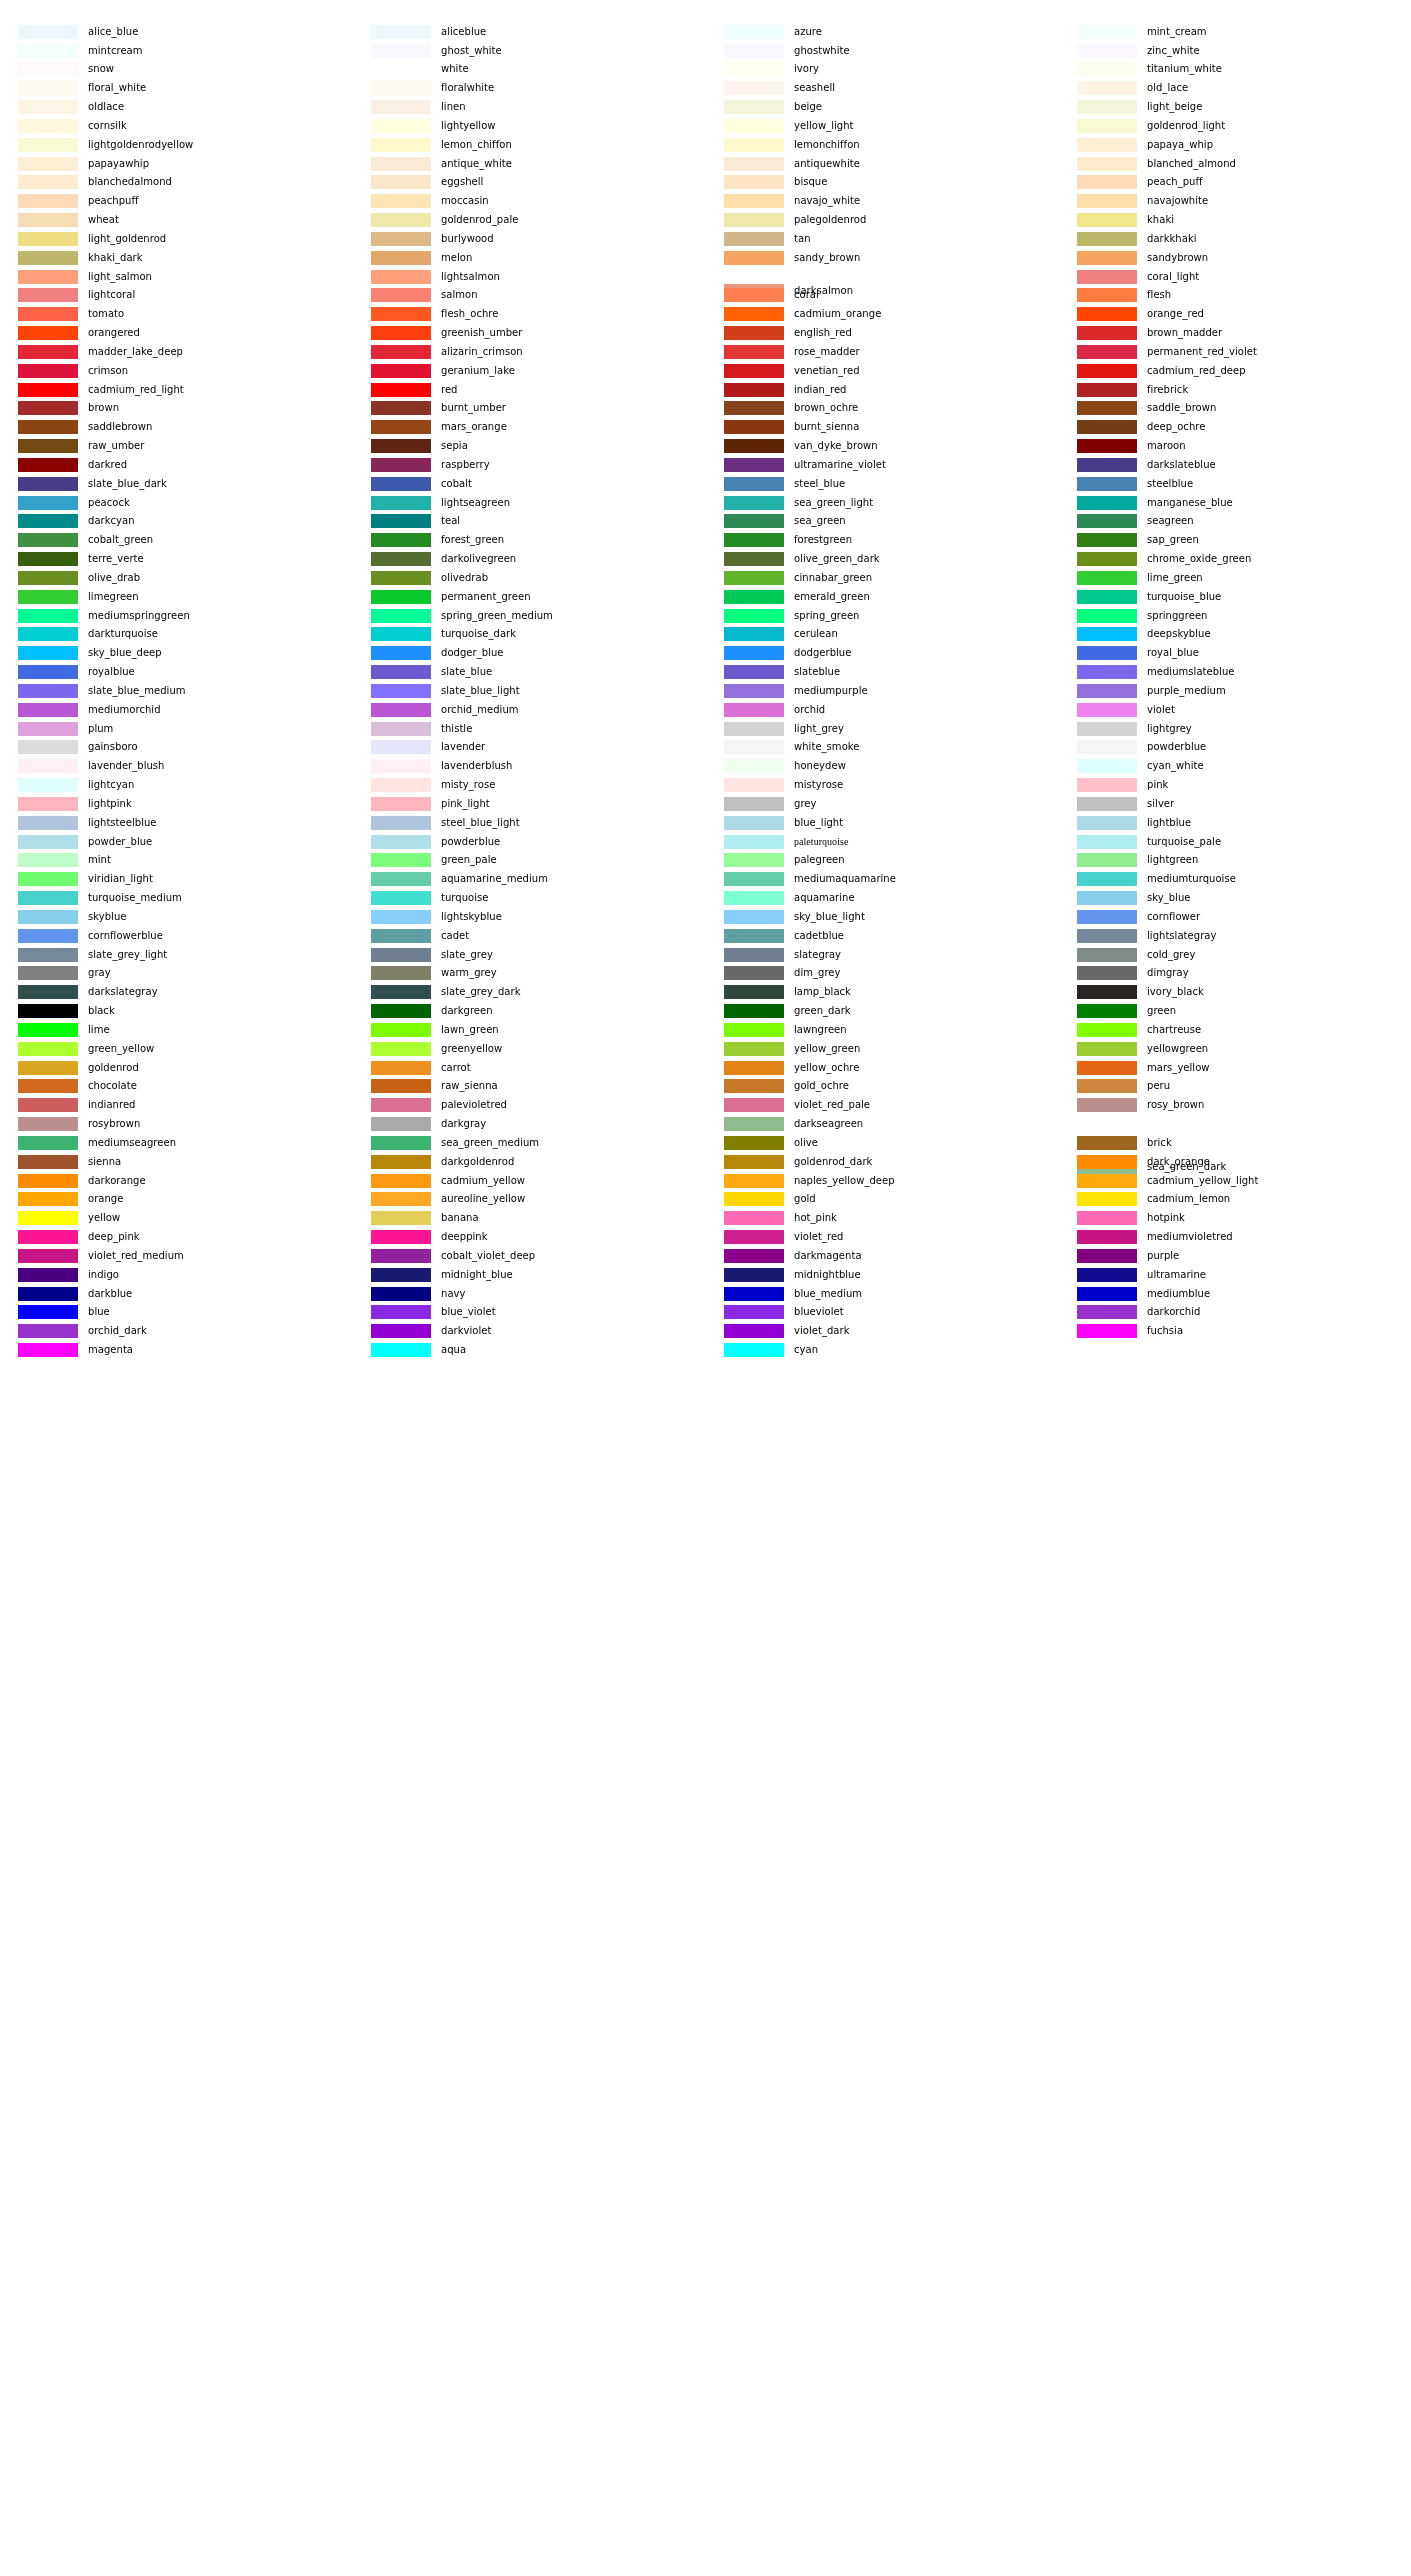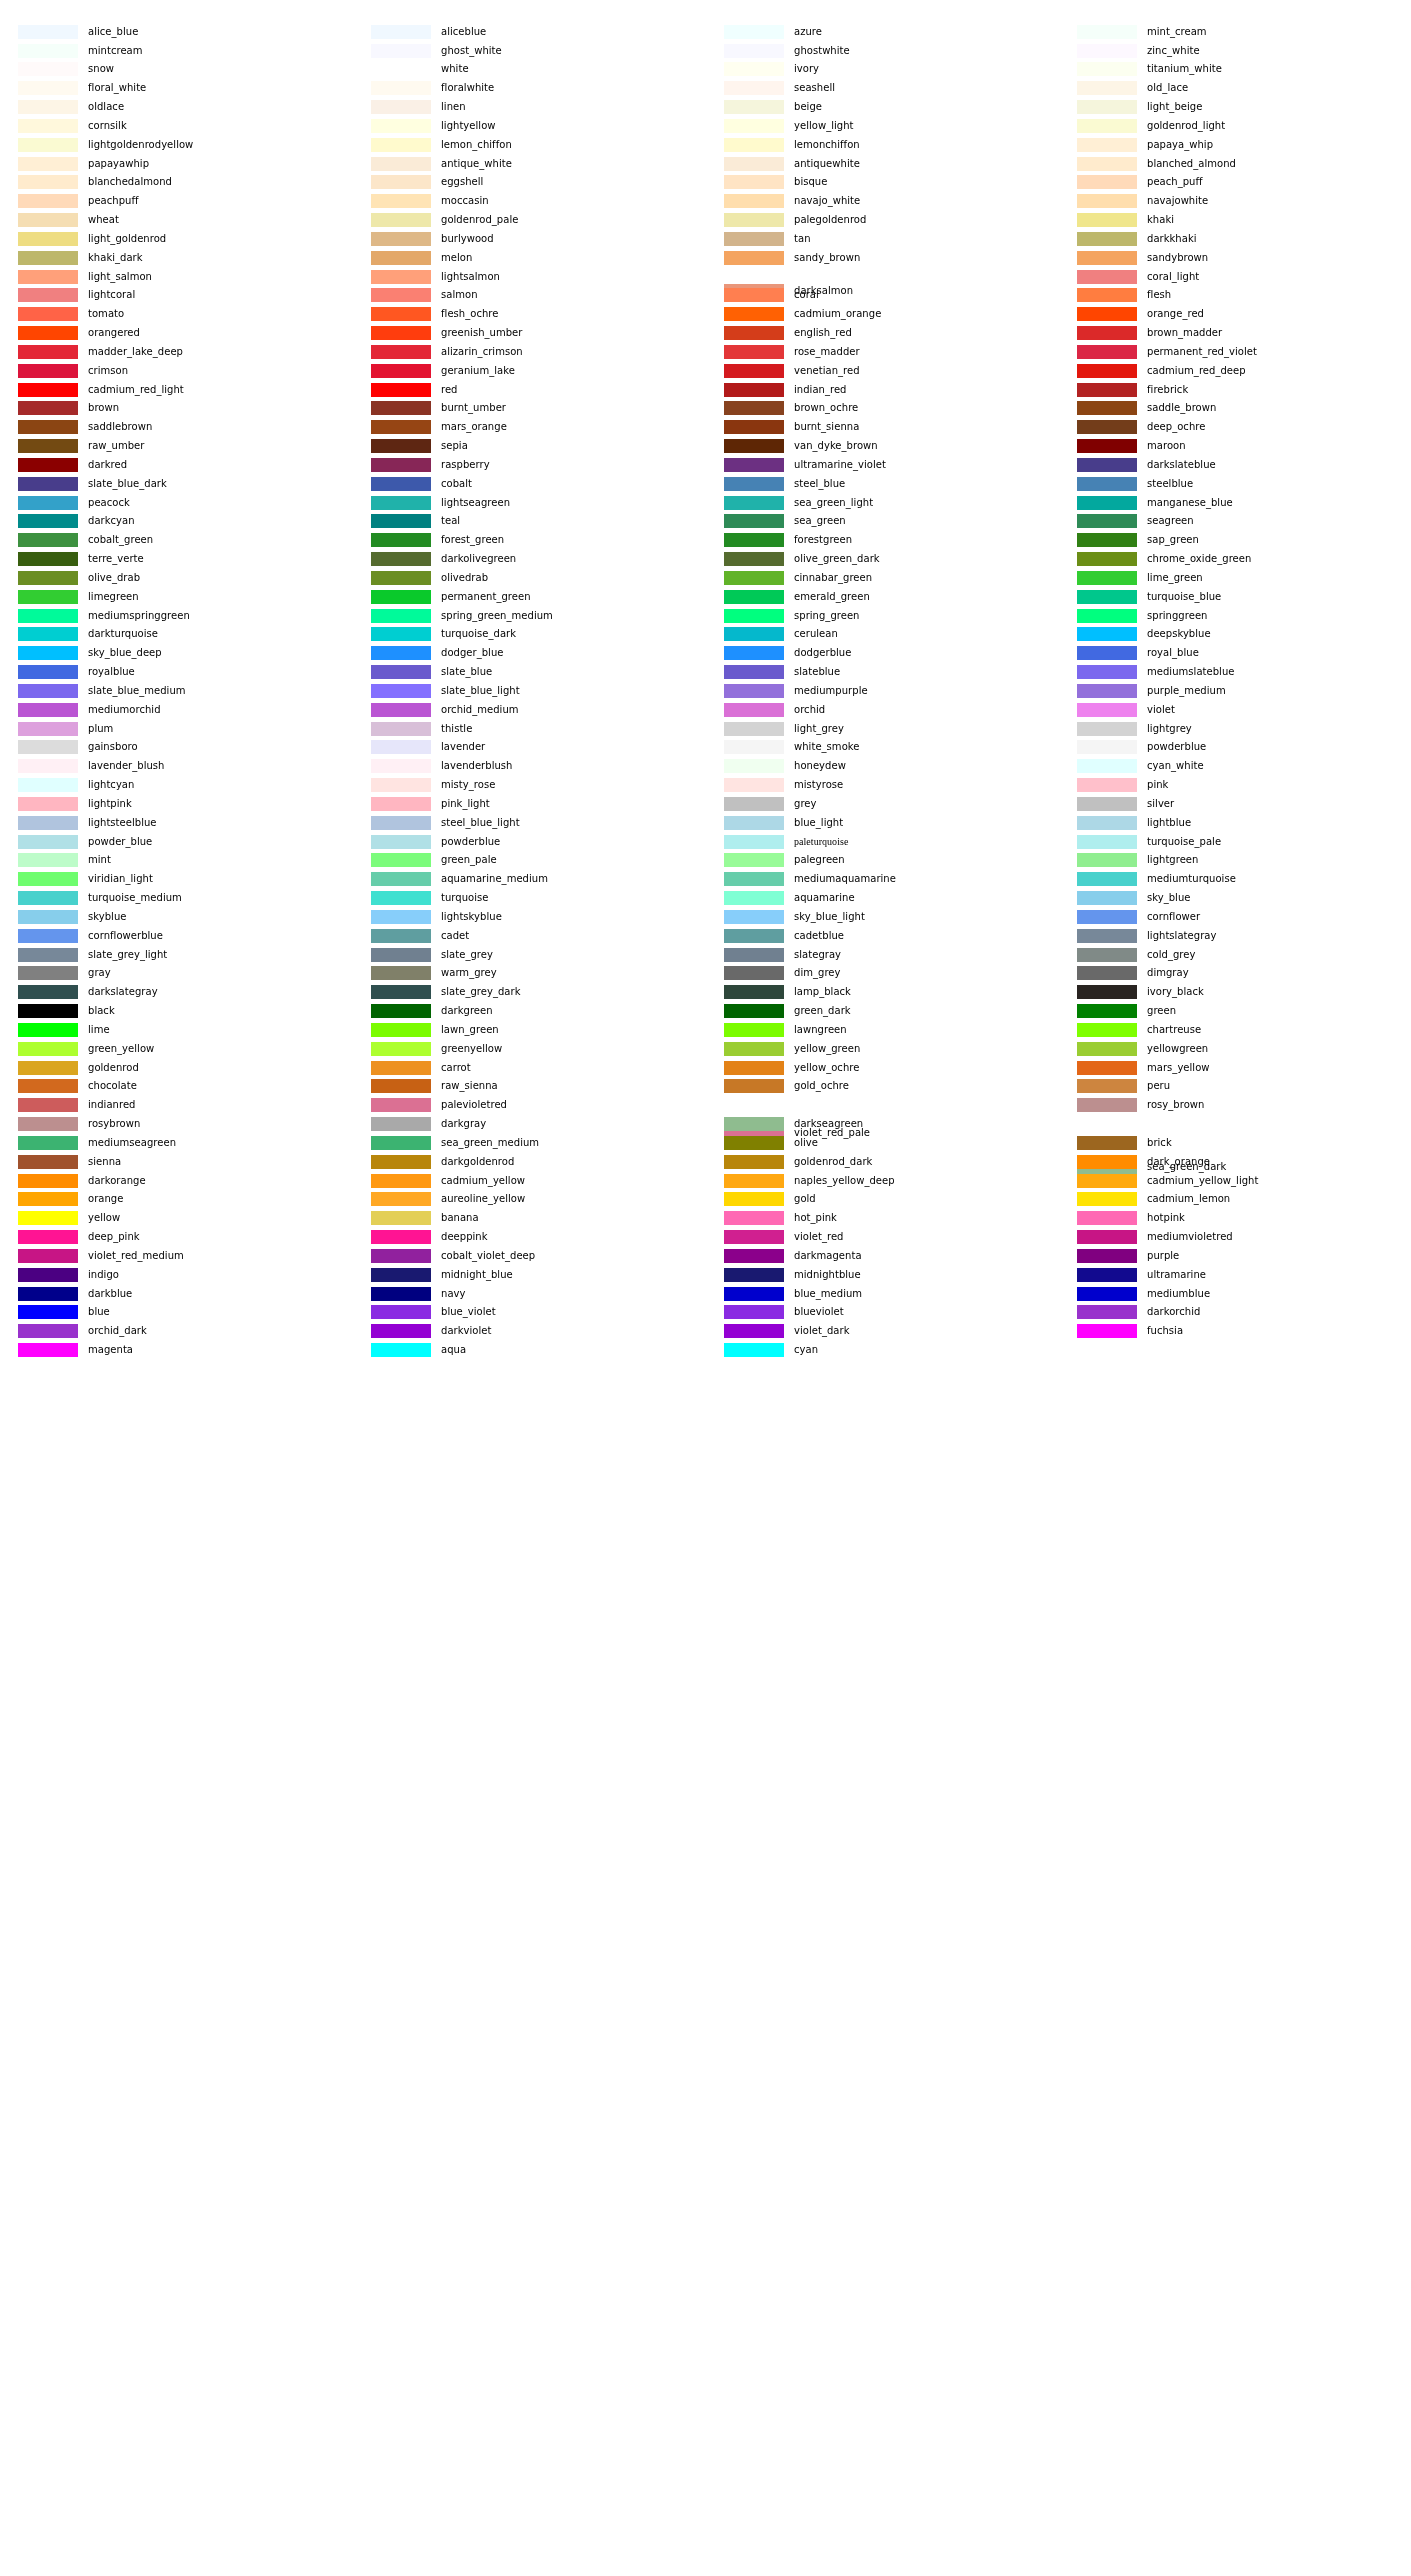--- a/index.html
+++ b/index.html
@@ -849,21 +849,21 @@
         <div class="swatch-label">yellow_green</div>
       </div>
       <div class="swatch-row" style="top: 1061px;">
         <div class="swatch-chip" title="#e38217" style="background: rgb(227, 130, 23);"></div>
         <div class="swatch-label">yellow_ochre</div>
       </div>
       <div class="swatch-row" style="top: 1079px;">
         <div class="swatch-chip" title="#c77826" style="background: rgb(199, 120, 38);"></div>
         <div class="swatch-label">gold_ochre</div>
       </div>
-      <div class="swatch-row" style="top: 1126px;">
+      <div class="swatch-row" style="top: 1098px;">
         <div class="swatch-chip" title="#db7093" style="background: rgb(219, 112, 147);"></div>
         <div class="swatch-label">violet_red_pale</div>
       </div>
       <div class="swatch-row" style="top: 1117px;">
         <div class="swatch-chip" title="#8fbc8f" style="background: rgb(143, 188, 143);"></div>
         <div class="swatch-label">darkseagreen</div>
       </div>
       <div class="swatch-row" style="top: 1136px;">
         <div class="swatch-chip" title="#808000" style="background: rgb(128, 128, 0);"></div>
         <div class="swatch-label">olive</div>

